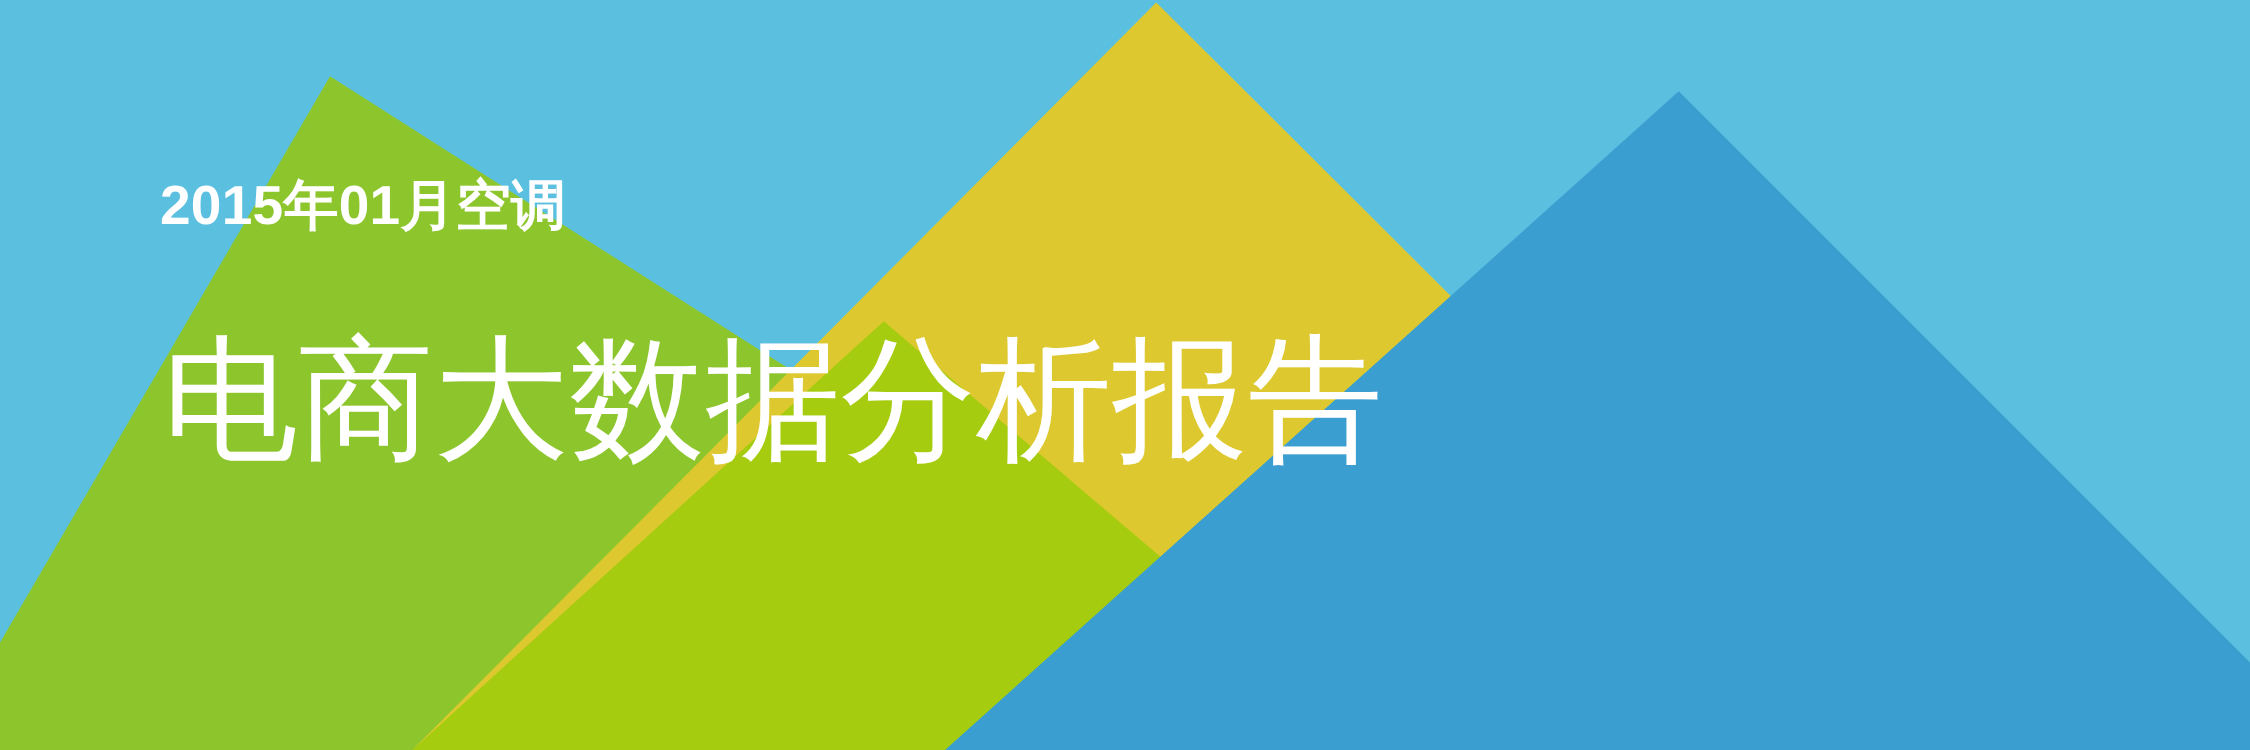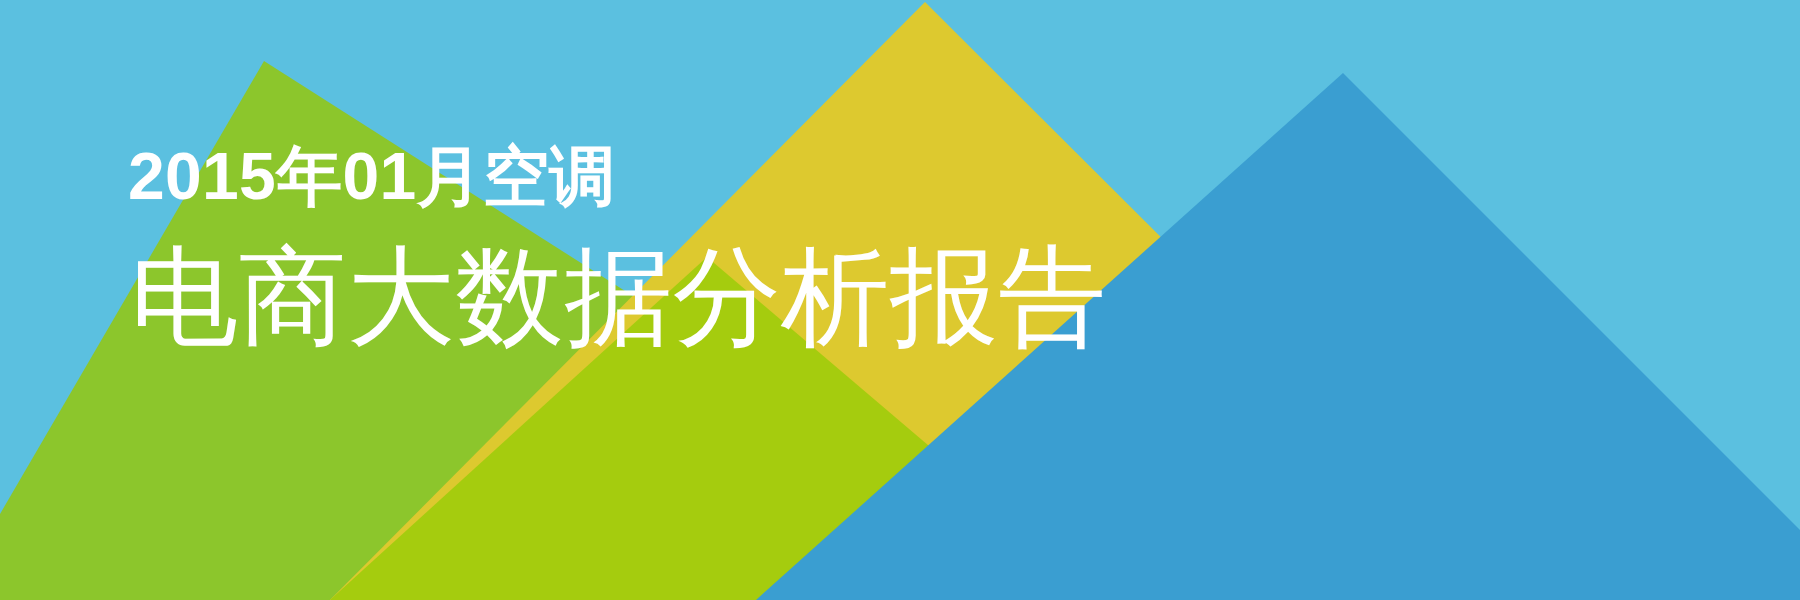--- a/index.html
+++ b/index.html
@@ -37,21 +37,21 @@
   .title-line {
     position: absolute;
     color: #ffffff;
     white-space: nowrap;
     line-height: 1;
     letter-spacing: 0.005em;
   }
   #title-line-1 {
     left: 128px;
     top: 143px;
-    font-size: 66px;
+    font-size: 44px;
     font-weight: 700;
   }
   #title-line-2 {
     left: 130px;
     top: 243px;
     font-size: 108px;
     font-weight: 400;
   }
 </style>
 </head>
@@ -67,16 +67,16 @@
 
     <polygon points="925,2 1525,600 330,600" fill="#DDC92F"></polygon>
 
     <polygon points="707,257 1110,600 330,600" fill="#A5CC0E"></polygon>
 
     <polygon points="1343,73 1800,530 1800,600 756,600" fill="#3A9ED1"></polygon>
   </svg>
 
   <div id="title-block">
     <div class="title-line" id="title-line-1" style="color: rgb(255, 255, 255);">2015年01月空调</div>
-    <div class="title-line" id="title-line-2" style="color: rgb(255, 255, 255);">电商大数据分析报告</div>
+    <div class="title-line" id="title-line-2" style="color: rgb(255, 255, 255); margin-top: 23px;">电商大数据分析报告</div>
   </div>
 
 </div>
 
 </body></html>

